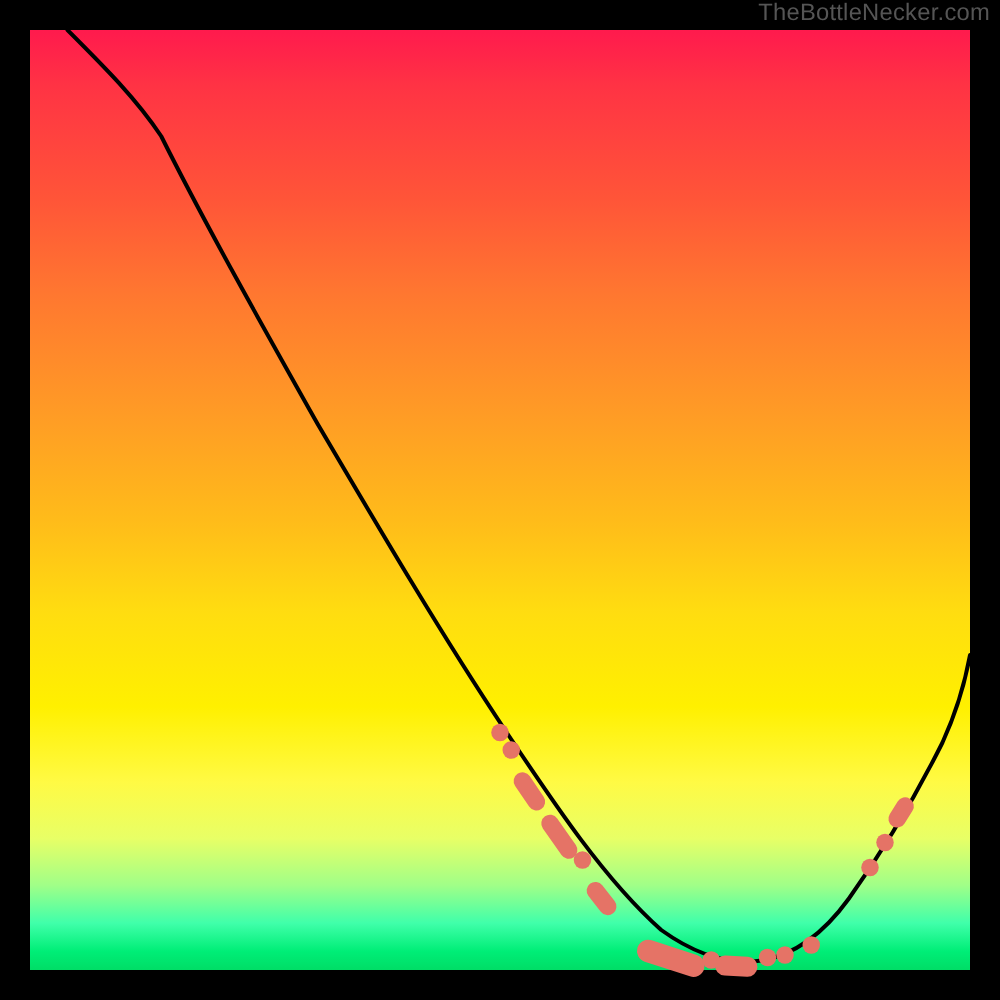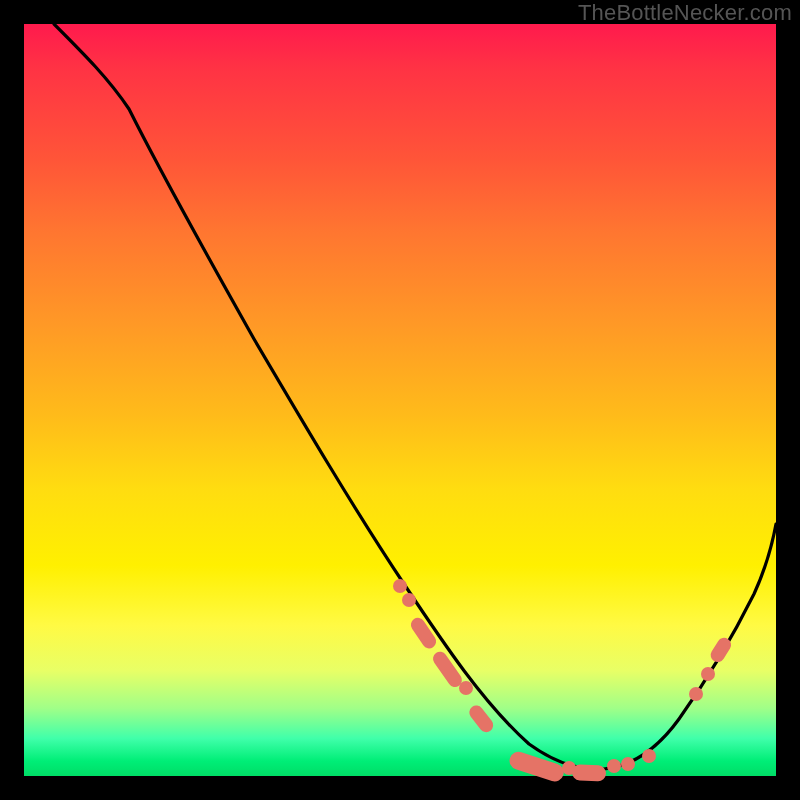--- a/index.html
+++ b/index.html
@@ -66,21 +66,21 @@
     background: #e57366;
     border-radius: 20px;
     transform-origin: 0 50%;
     height: 14px;
     pointer-events: none;
   }
   .watermark {
     position: absolute;
     top: 0px;
     right: 8px;
-    font-size: 22px;
+    font-size: 19px;
     font-weight: 500;
     color: #555;
     letter-spacing: 0.2px;
   }
 </style>
 </head>
 <body>
 
 <div class="frame">
   <div class="gradient"></div>

